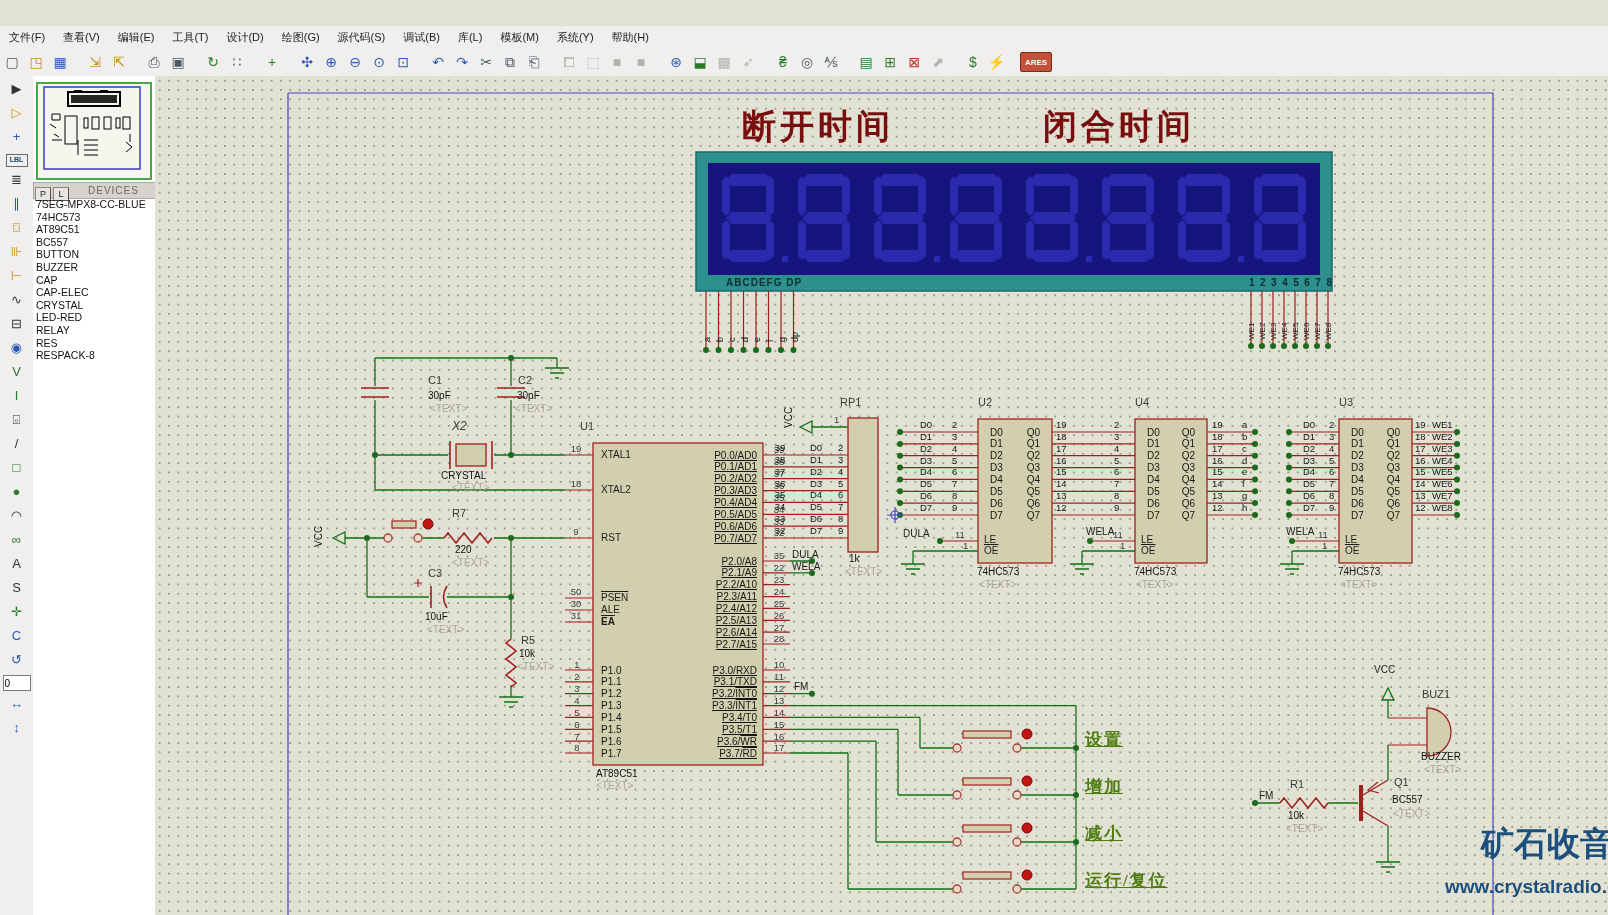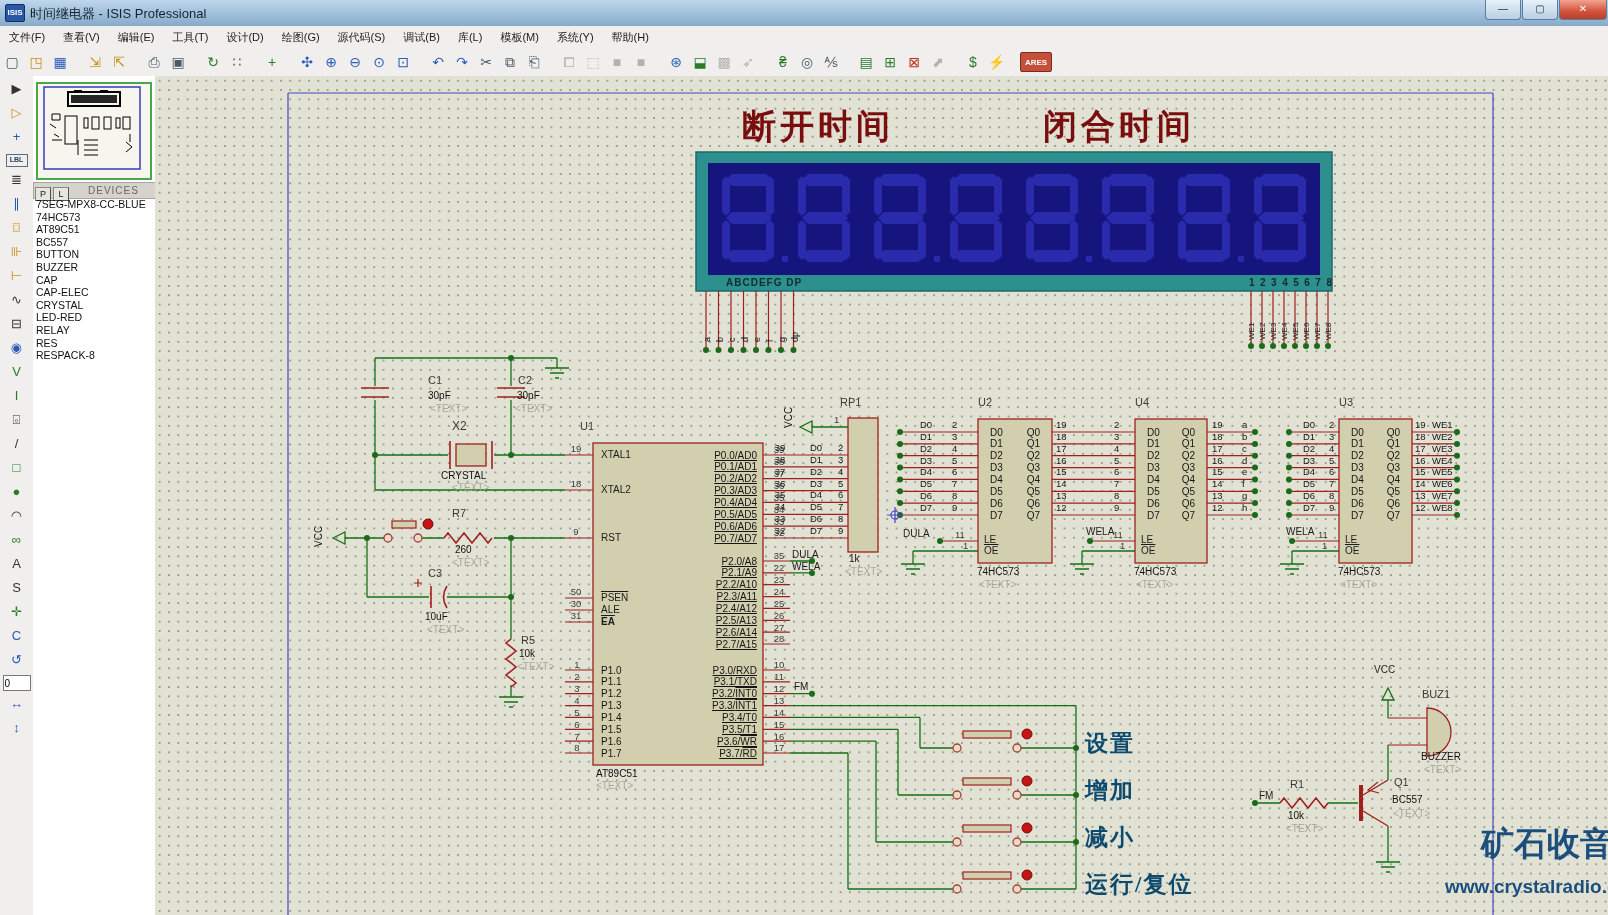--- a/index.html
+++ b/index.html
@@ -53,21 +53,21 @@
      background-image:radial-gradient(circle,#9c9c88 0.9px,transparent 1px);background-size:9.33px 9.33px;}
   #schsvg{position:absolute;left:155px;top:76px;}
   #labels{position:absolute;left:0;top:0;width:1608px;height:915px;pointer-events:none;}
   .lbl{position:absolute;font:10px "Liberation Sans",sans-serif;color:#1c1c1c;white-space:pre;}
   .ref{font-size:11px;color:#3a3a3a;}
   .val{color:#111;}
   .ph{color:#a8a698;}
   .num{color:#3a3a3a;font-size:9.5px;}
   .bar{text-decoration:overline;}
   .cntitle{font-family:"Liberation Serif","DejaVu Serif",serif;font-weight:bold;color:#7a0e0e;font-size:34px;letter-spacing:4px;}
-  .btnlab{font-family:"Liberation Serif","DejaVu Serif",serif;font-weight:bold;color:#0c4a6e;font-size:23px;letter-spacing:2px;}
+  .btnlab{font-family:"Liberation Serif","DejaVu Serif",serif;font-weight:bold;color:#4d7c0f;font-size:17px;letter-spacing:2px;text-decoration:underline;}
   .wm1{font-family:"Liberation Serif","DejaVu Serif",serif;font-weight:bold;color:#1c4f7e;font-size:33px;margin-left:41px;}
   .wm2{font-family:"Liberation Sans",sans-serif;font-weight:bold;color:#1c4f7e;font-size:19px;}
   .dispsmall{font-size:10px;color:#0c2e2e;font-weight:bold;letter-spacing:1px;}
   .dispnum{font-size:10px;color:#0c2e2e;font-weight:bold;letter-spacing:5.5px;}
   
   .pincol{position:absolute;}
   .prow{position:relative;height:11.86px;display:flex;align-items:center;font:10px "Liberation Sans",sans-serif;color:#151515;}
   .u1L .prow{padding-left:8px;}
   .u1L .pnum{position:absolute;right:100%;margin-right:3px;bottom:5.5px;width:26px;text-align:center;font-size:9.5px;color:#3a3a3a;}
   .u1R .prow{justify-content:flex-end;padding-right:6px;text-decoration:underline;}
@@ -78,29 +78,20 @@
   .outpins .prow{justify-content:flex-end;padding-right:6px;}
   .vcell{width:12.5px;height:40px;position:relative;display:inline-block;}
   .vcell span{position:absolute;left:2px;top:38px;transform:rotate(-90deg);transform-origin:0 0;font-size:9px;color:#151515;white-space:nowrap;}
   .vlab{position:absolute;transform:rotate(-90deg);transform-origin:0 0;font:10px "Liberation Sans",sans-serif;color:#151515;}
 </style>
 </head>
 <body>
 
 <div id="app">
 
-  <div id="titlebar">
-    <div class="appicon">ISIS</div>
-    <div class="wtitle">时间继电器 - ISIS Professional</div>
-    <div id="winbtns">
-      <div class="winbtn">—</div>
-      <div class="winbtn">▢</div>
-      <div class="winbtn close">✕</div>
-    </div>
-  </div>
 
   <div id="menubar">
     
   <span class="menuitem">文件(F)</span><span class="menuitem">查看(V)</span><span class="menuitem">编辑(E)</span><span class="menuitem">工具(T)</span><span class="menuitem">设计(D)</span><span class="menuitem">绘图(G)</span><span class="menuitem">源代码(S)</span><span class="menuitem">调试(B)</span><span class="menuitem">库(L)</span><span class="menuitem">模板(M)</span><span class="menuitem">系统(Y)</span><span class="menuitem">帮助(H)</span></div>
 
   <div id="toolbar">
     
   <span class="tbi">▢</span><span class="tbi gold">◳</span><span class="tbi blue">▦</span><span class="tbi sep gold">⇲</span><span class="tbi gold">⇱</span><span class="tbi sep">⎙</span><span class="tbi">▣</span><span class="tbi sep green">↻</span><span class="tbi">∷</span><span class="tbi sep green">+</span><span class="tbi sep blue">✣</span><span class="tbi blue">⊕</span><span class="tbi blue">⊖</span><span class="tbi blue">⊙</span><span class="tbi blue">⊡</span><span class="tbi sep blue">↶</span><span class="tbi blue">↷</span><span class="tbi">✂</span><span class="tbi">⧉</span><span class="tbi">⎗</span><span class="tbi sep dim">⧠</span><span class="tbi dim">⬚</span><span class="tbi dim">■</span><span class="tbi dim">■</span><span class="tbi sep blue">⊛</span><span class="tbi green">⬓</span><span class="tbi dim">▩</span><span class="tbi dim">➶</span><span class="tbi sep green">₴</span><span class="tbi">◎</span><span class="tbi">⅍</span><span class="tbi sep green">▤</span><span class="tbi green">⊞</span><span class="tbi red">⊠</span><span class="tbi dim">⬈</span><span class="tbi sep green">$</span><span class="tbi blue">⚡</span><span class="tbi sep ares">ARES</span></div>
 
   <div id="toolstrip">
@@ -1015,25 +1006,25 @@
     <span class="lbl" style="left:1286px;top:526px;">WELA</span>
     <span class="lbl num" style="left:1318px;top:529px;">11</span>
     <span class="lbl num" style="left:1322px;top:540px;">1</span>
 
     <span class="lbl ref" style="left:428px;top:374px;">C1</span>
     <span class="lbl val" style="left:428px;top:390px;">30pF</span>
     <span class="lbl ph" style="left:430px;top:403px;">&lt;TEXT&gt;</span>
     <span class="lbl ref" style="left:518px;top:374px;">C2</span>
     <span class="lbl val" style="left:517px;top:390px;">30pF</span>
     <span class="lbl ph" style="left:515px;top:403px;">&lt;TEXT&gt;</span>
-    <span class="lbl ref" style="left:452px;top:419px;font-size:12px;">X2</span>
+    <span class="lbl ref" style="left:452px;top:419px;font-size:12px;font-style:italic;">X2</span>
     <span class="lbl val" style="left:441px;top:470px;">CRYSTAL</span>
     <span class="lbl ph" style="left:452px;top:482px;">&lt;TEXT&gt;</span>
     <span class="lbl ref" style="left:452px;top:507px;">R7</span>
-    <span class="lbl val" style="left:455px;top:544px;">260</span>
+    <span class="lbl val" style="left:455px;top:544px;">220</span>
     <span class="lbl ph" style="left:452px;top:557px;">&lt;TEXT&gt;</span>
     <span class="lbl ref" style="left:428px;top:567px;">C3</span>
     <span class="lbl val" style="left:425px;top:611px;">10uF</span>
     <span class="lbl ph" style="left:427px;top:624px;">&lt;TEXT&gt;</span>
     <span class="lbl ref" style="left:521px;top:634px;">R5</span>
     <span class="lbl val" style="left:519px;top:648px;">10k</span>
     <span class="lbl ph" style="left:517px;top:661px;">&lt;TEXT&gt;</span>
     <span class="vlab" style="left:313px;top:547px;">VCC</span>
 
     <div class="pincol" style="left:1085px;top:728px;">

